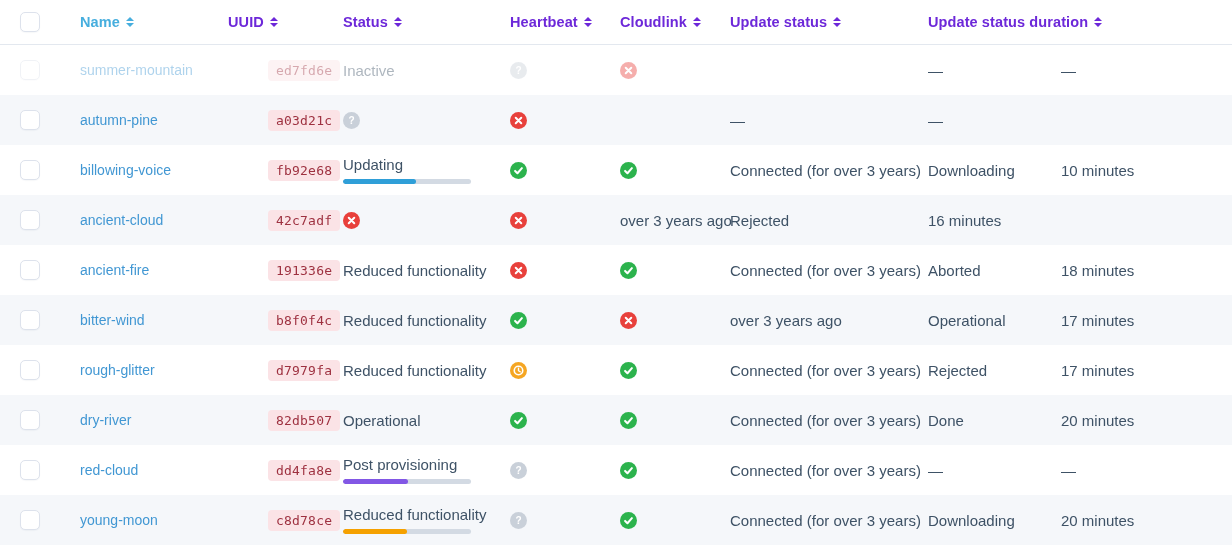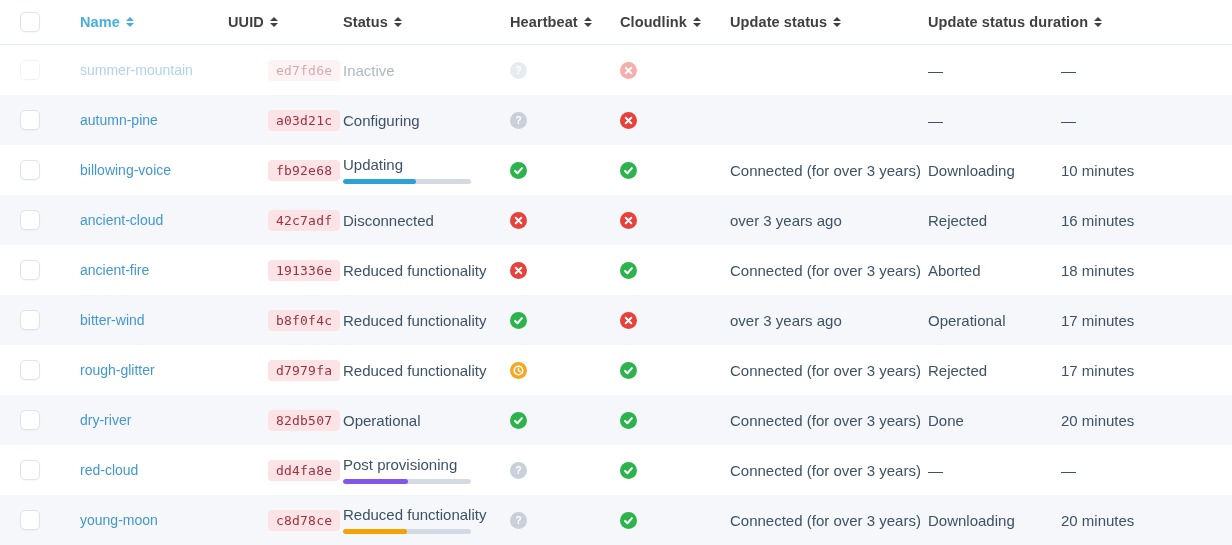--- a/index.html
+++ b/index.html
@@ -10,21 +10,21 @@
 
   .grid {
     display:grid;
     grid-template-columns:80px 148px 115px 167px 110px 110px 198px 133px 171px;
     align-items:center;
   }
 
   .thead { height:45px; border-bottom:1px solid #e3e8ef; background:#fff; }
   .hcell {
     display:flex; align-items:center;
-    font-size:14.5px; font-weight:700; color:#404040;
+    font-size:14.5px; font-weight:700; color:#6d28d9;
     letter-spacing:.1px; cursor:pointer; white-space:nowrap;
   }
   .hcell.accent { color:#46aede; }
   .sort { display:inline-flex; flex-direction:column; gap:2px; margin-left:6px; }
   .sort i { display:block; width:0; height:0; border-left:4px solid transparent; border-right:4px solid transparent; }
   .sort .up   { border-bottom:4.5px solid currentColor; }
   .sort .down { border-top:4.5px solid currentColor; }
 
   .row { height:50px; background:#fff; }
   .row:nth-child(even) { background:#f5f7fa; }
@@ -145,23 +145,20 @@
         <div class="txt"></div>
         <div class="txt">—</div>
         <div class="txt">—</div>
       </div>
       <div class="row grid">
         <div class="cb-cell">
           <span class="checkbox"></span>
         </div>
         <div><a class="name-link">autumn-pine</a></div>
         <div><span class="uuid-badge">a03d21c</span></div>
-        <div class="status-wrap">
-          <span class="status-text">Configuring</span>
-        </div>
         <div class="icon-cell">
           <span class="state-icon">
             <svg width="17" height="17" viewBox="0 0 16 16">
               <circle cx="8" cy="8" r="8" fill="#c9d0d9"></circle>
               <text x="8" y="11.6" text-anchor="middle" font-size="9.5" font-weight="bold" fill="#fff" font-family="Liberation Sans, sans-serif">?</text>
             </svg>
           </span>
         </div>
         <div class="icon-cell">
           <span class="state-icon">
@@ -206,23 +203,20 @@
         <div class="txt">Connected (for over 3 years)</div>
         <div class="txt">Downloading</div>
         <div class="txt">10 minutes</div>
       </div>
       <div class="row grid">
         <div class="cb-cell">
           <span class="checkbox"></span>
         </div>
         <div><a class="name-link">ancient-cloud</a></div>
         <div><span class="uuid-badge">42c7adf</span></div>
-        <div class="status-wrap">
-          <span class="status-text">Disconnected</span>
-        </div>
         <div class="icon-cell">
           <span class="state-icon">
             <svg width="17" height="17" viewBox="0 0 16 16">
               <circle cx="8" cy="8" r="8" fill="#e8413c"></circle>
               <path d="M5.4 5.4l5.2 5.2M10.6 5.4l-5.2 5.2" stroke="#fff" stroke-width="1.9" stroke-linecap="round"></path>
             </svg>
           </span>
         </div>
         <div class="icon-cell">
           <span class="state-icon">

